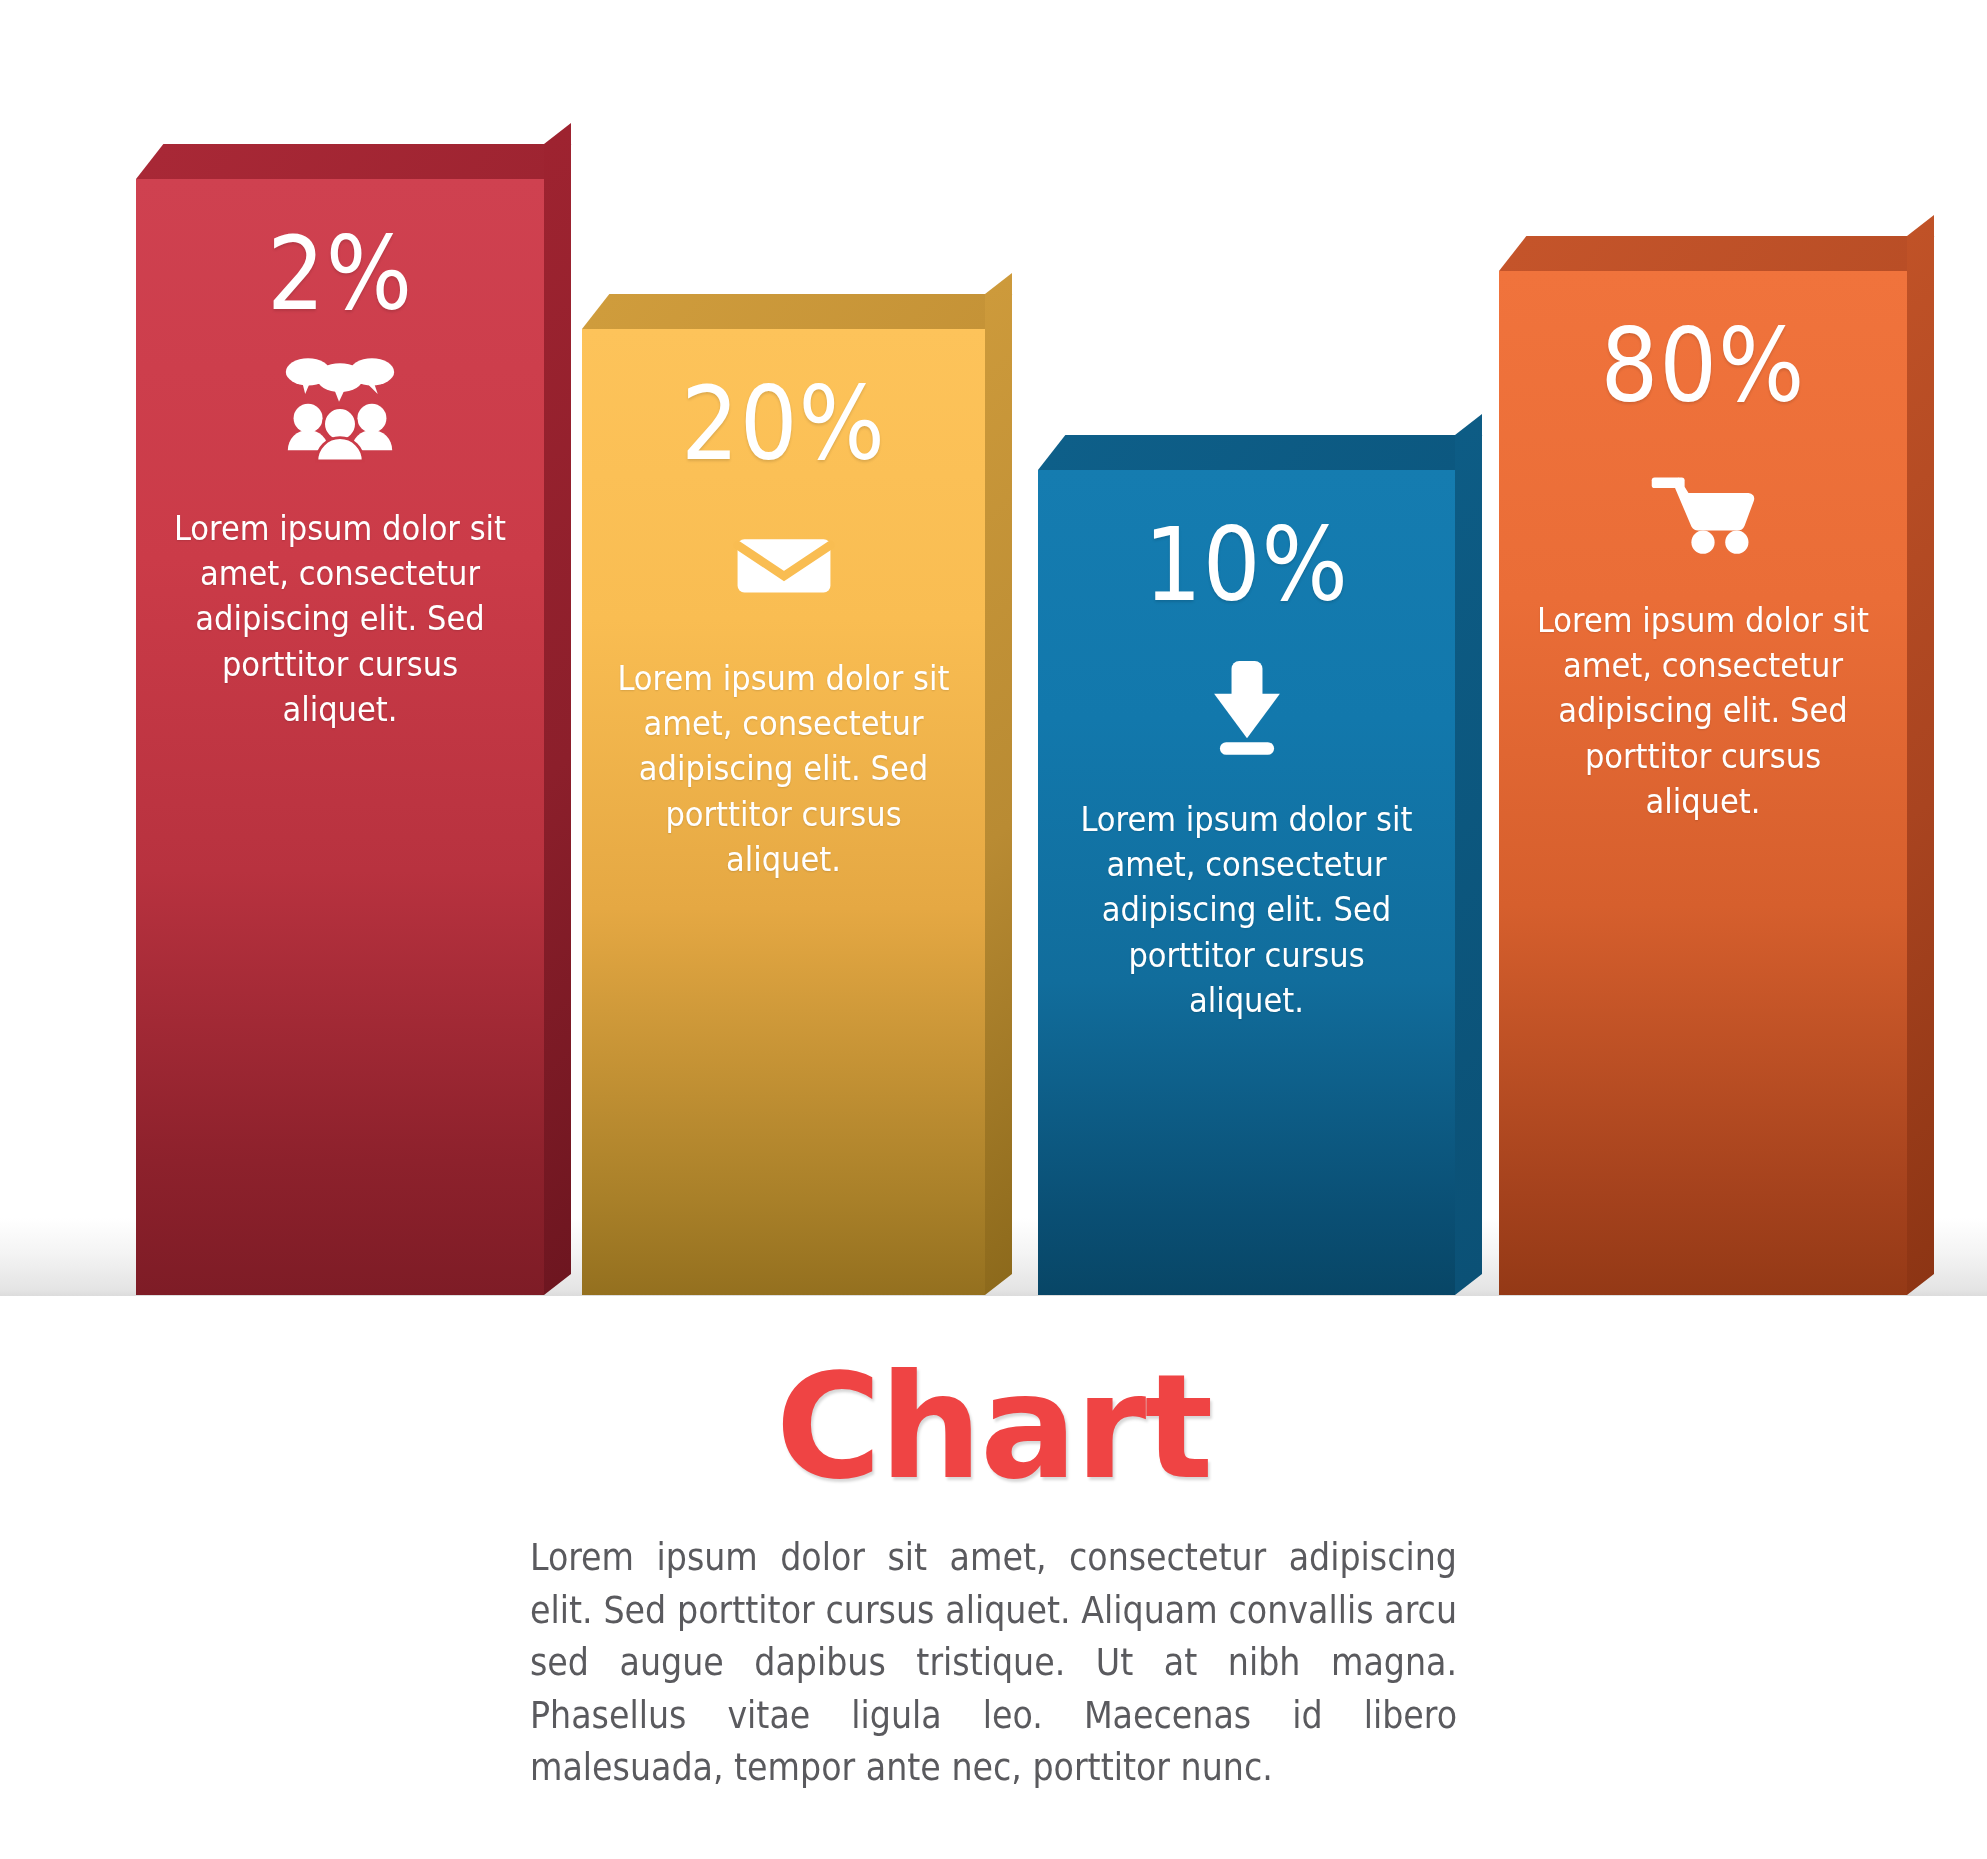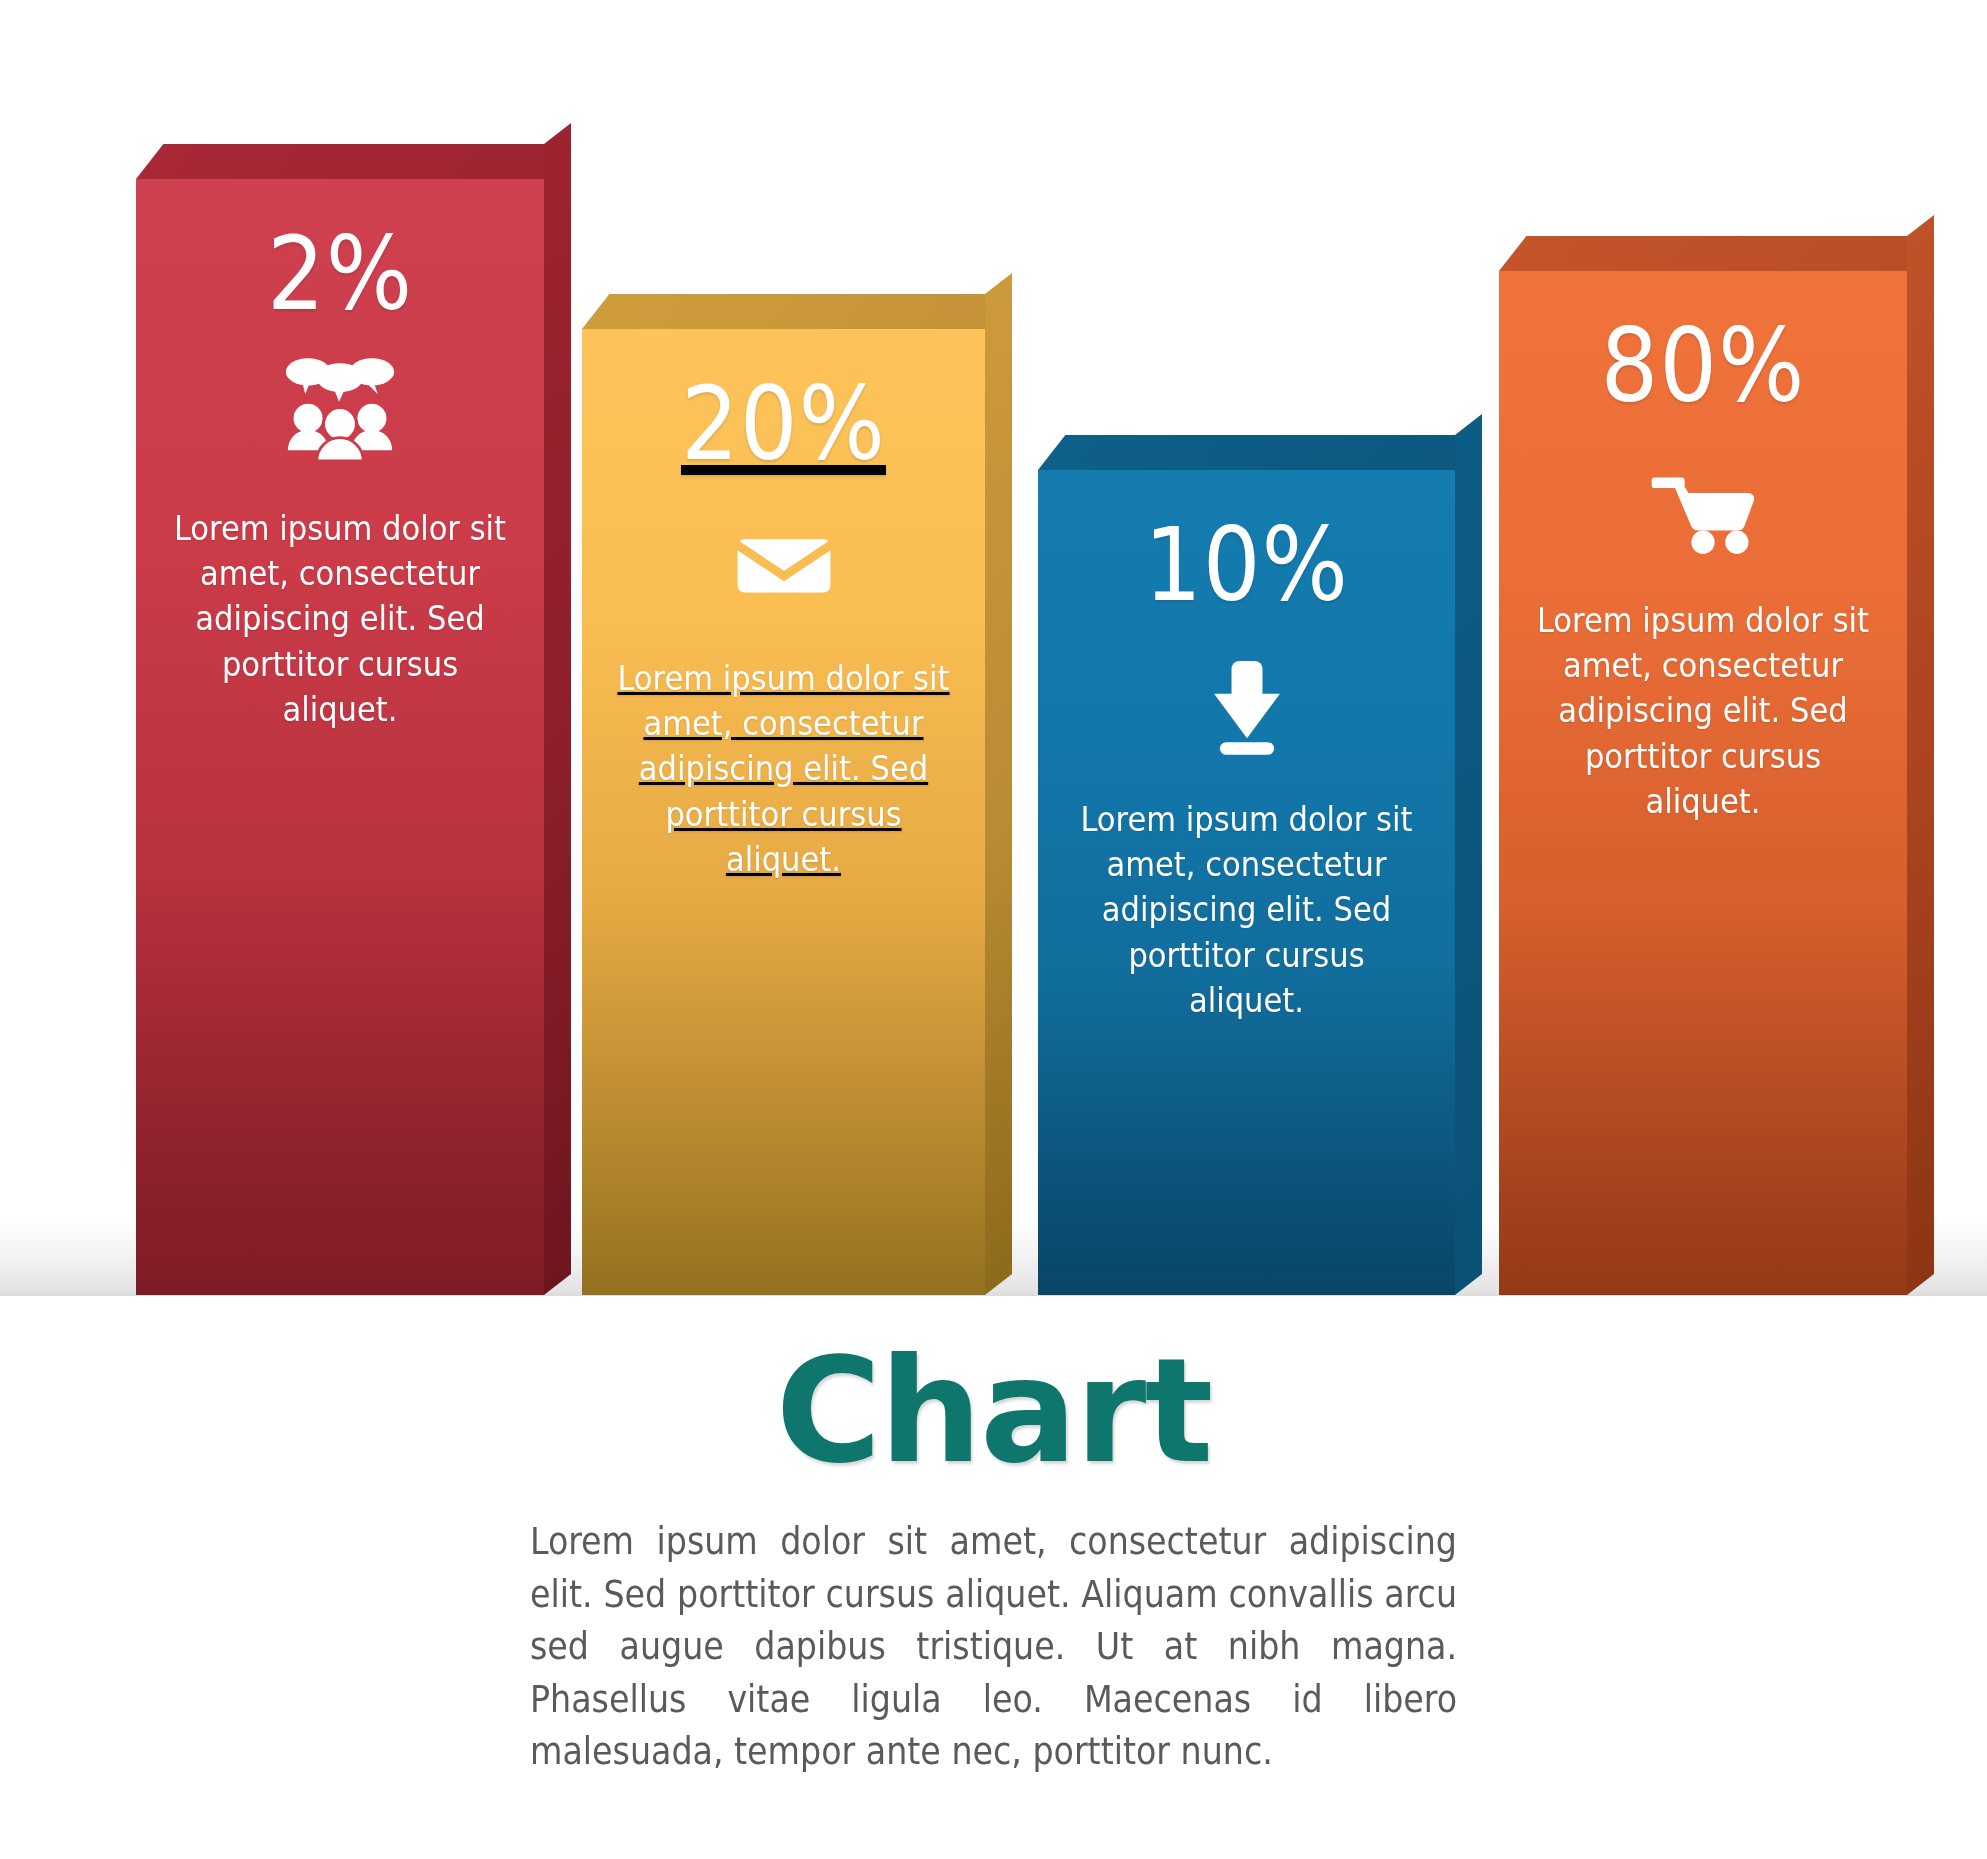--- a/index.html
+++ b/index.html
@@ -101,21 +101,21 @@
     text-shadow: 0 1px 1.9px rgba(0,0,0,0.12);
   }
 
   
   #bar-1 { left: 136px; width: 408px; height: 1116px; }
   #bar-1 .bar-front { background: linear-gradient(to bottom, #cf4150 0%, #cb3b48 34%, #b8323f 62%, #8d212c 88%, #7e1c26 100%); }
   #bar-1 .bar-top   { background: linear-gradient(to right, #a82836 0%, #9e2431 100%); }
   #bar-1 .bar-side  { background: linear-gradient(to bottom, #9e2330 0%, #8c1f2b 55%, #6e1620 100%); }
 
   #bar-2 { left: 582px; width: 403px; height: 966px; }
-  #bar-2 .bar-front { background: linear-gradient(to bottom, #fdc35a 0%, #f9bd52 30%, #e5a843 60%, #a98029 90%, #94701f 100%); text-decoration: underline; }
+  #bar-2 .bar-front { background: linear-gradient(to bottom, #fdc35a 0%, #f9bd52 30%, #e5a843 60%, #a98029 90%, #94701f 100%); }
   #bar-2 .bar-top   { background: linear-gradient(to right, #cf9c3c 0%, #c59337 100%); }
   #bar-2 .bar-side  { background: linear-gradient(to bottom, #cd9a3b 0%, #b98b33 55%, #8d6a1c 100%); }
 
   #bar-3 { left: 1038px; width: 417px; height: 825px; }
   #bar-3 .bar-front { background: linear-gradient(to bottom, #157cb0 0%, #1278ac 30%, #116d9c 62%, #0a4f74 90%, #084666 100%); align-items: center; }
   #bar-3 .bar-top   { background: linear-gradient(to right, #0e5f89 0%, #0c5880 100%); }
   #bar-3 .bar-side  { background: linear-gradient(to bottom, #0d5c85 0%, #0b5176 100%); }
 
   #bar-4 { left: 1499px; width: 408px; height: 1024px; }
   #bar-4 .bar-front { background: linear-gradient(to bottom, #f0733c 0%, #ea6d37 32%, #d65f2d 62%, #a5421d 90%, #943916 100%); }
@@ -124,28 +124,28 @@
 
   
   #caption {
     position: absolute;
     left: 0;
     top: 1339px;
     width: 1987px;
     text-align: center;
   }
   #chart-title {
-    color: #0f766e;
+    color: #ef4444;
     font-size: 144px;
     line-height: 1;
     font-weight: bold;
     letter-spacing: -1.9px;
     font-family: "DejaVu Sans", "Liberation Sans", sans-serif;
     text-shadow: 1.9px 2.9px 2.9px rgba(0,0,0,0.16);
-    margin: 0;
+    margin: 16px;
   }
   #chart-description {
     margin: 33px auto 0 auto;
     width: 927px;
     color: #5a5a5e;
     font-size: 37px;
     line-height: 1.42;
     text-align: justify;
     font-family: "DejaVu Sans Condensed", "Liberation Sans Narrow", "Liberation Sans", sans-serif;
   }

